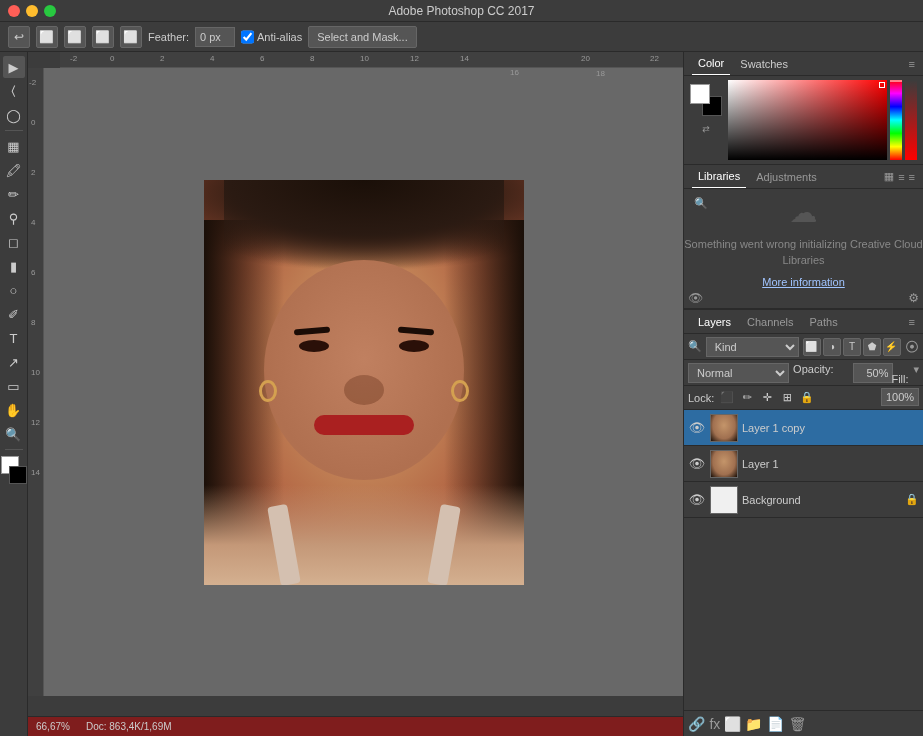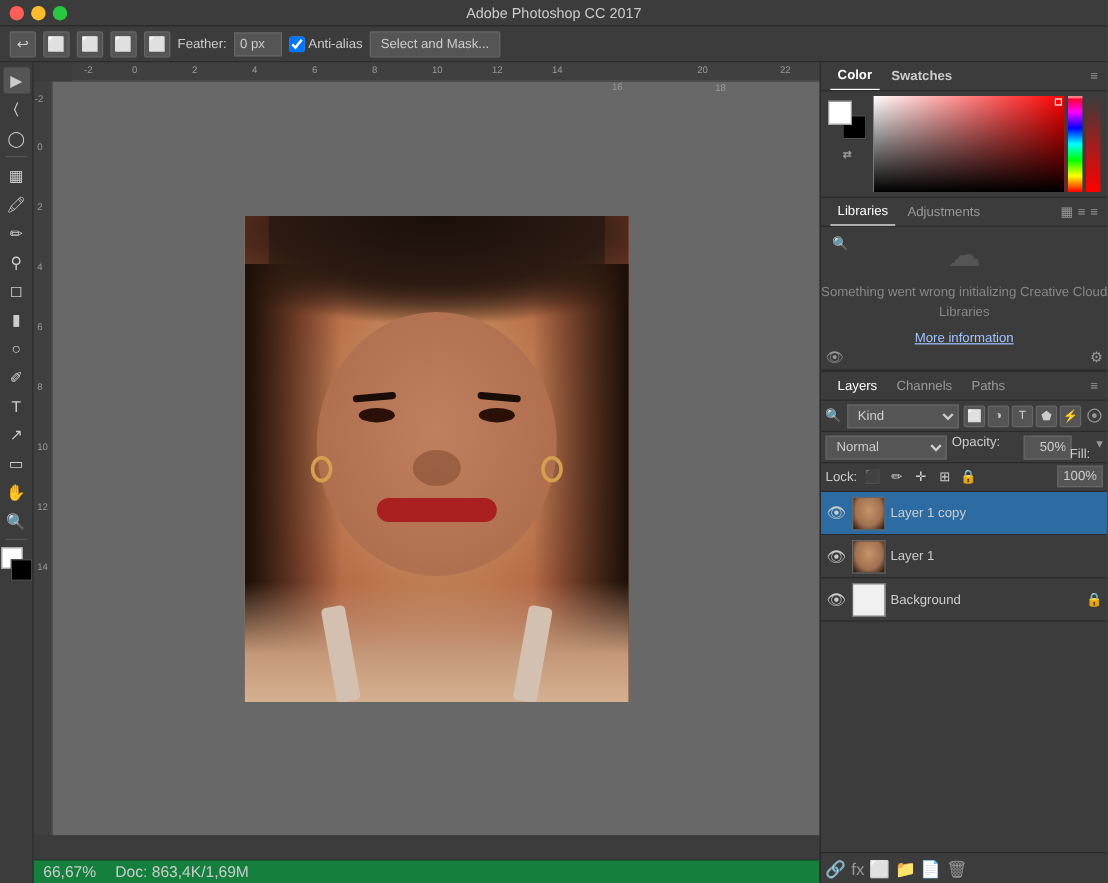--- a/index.html
+++ b/index.html
@@ -32,27 +32,27 @@
     .tool-separator { width: 18px; height: 1px; background: #555; margin: 2px 0; }
 
     
     .canvas-area { flex: 1; display: flex; flex-direction: column; background: #3c3c3c; overflow: hidden; }
     .tab-bar { height: 24px; background: #3c3c3c; display: flex; align-items: flex-end; padding-left: 8px; border-bottom: 1px solid #2a2a2a; }
     .tab { height: 22px; background: #555; border: 1px solid #2a2a2a; border-bottom: none; padding: 0 8px; display: flex; align-items: center; gap: 6px; font-size: 11px; color: #ccc; border-radius: 3px 3px 0 0; }
     .tab-close { color: #999; cursor: pointer; font-size: 10px; }
     .ruler-container { position: relative; flex: 1; overflow: hidden; }
     .ruler-top { height: 16px; background: #404040; border-bottom: 1px solid #555; margin-left: 16px; position: relative; }
     .canvas-viewport { position: absolute; top: 16px; left: 16px; right: 0; bottom: 20px; background: #686868; overflow: hidden; display: flex; align-items: center; justify-content: center; }
-    .status-bar { height: 20px; background: #15803d; border-top: 1px solid #2a2a2a; display: flex; align-items: center; padding: 0 8px; font-size: 13px; color: #ccc; gap: 16px; }
+    .status-bar { height: 20px; background: #7f1d1d; border-top: 1px solid #2a2a2a; display: flex; align-items: center; padding: 0 8px; font-size: 10px; color: #ccc; gap: 16px; }
 
     
     .right-panel { width: 240px; background: #3c3c3c; border-left: 1px solid #2a2a2a; display: flex; flex-direction: column; overflow: hidden; }
 
     
-    .color-panel { border-bottom: 1px solid #2a2a2a; font-weight: bold; }
+    .color-panel { border-bottom: 1px solid #2a2a2a; }
     .panel-header { display: flex; align-items: center; height: 24px; background: #3c3c3c; padding: 0 8px; border-bottom: 1px solid #2a2a2a; }
     .panel-tab { font-size: 11px; color: #ccc; padding: 0 6px; cursor: pointer; height: 100%; display: flex; align-items: center; }
     .panel-tab.active { color: #fff; border-bottom: 1px solid #fff; }
 
     
     .libraries-panel { border-bottom: 1px solid #2a2a2a; }
     .lib-content { height: 100px; display: flex; flex-direction: column; align-items: center; justify-content: center; gap: 8px; }
     .lib-message { text-align: center; color: #888; font-size: 11px; line-height: 1.4; }
     .lib-link { color: #a0c4ff; text-decoration: underline; cursor: pointer; display: block; text-align: center; font-size: 11px; }
 

